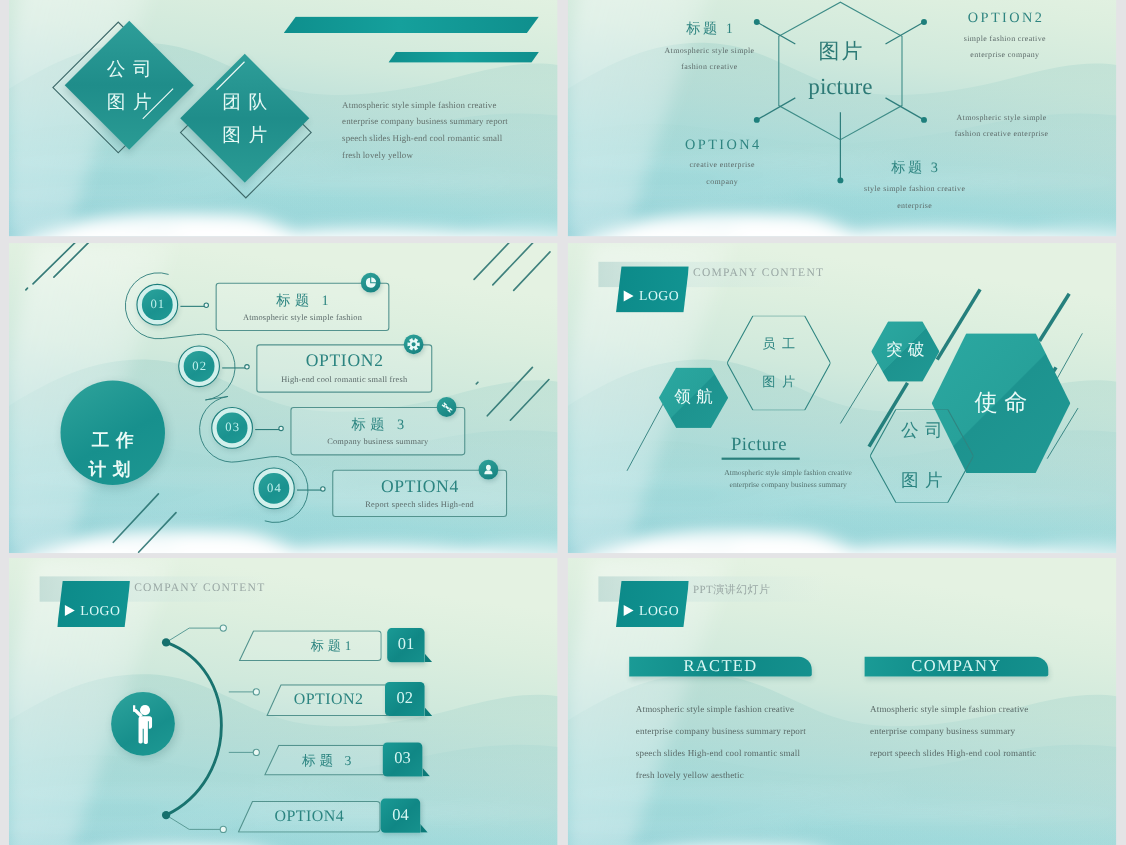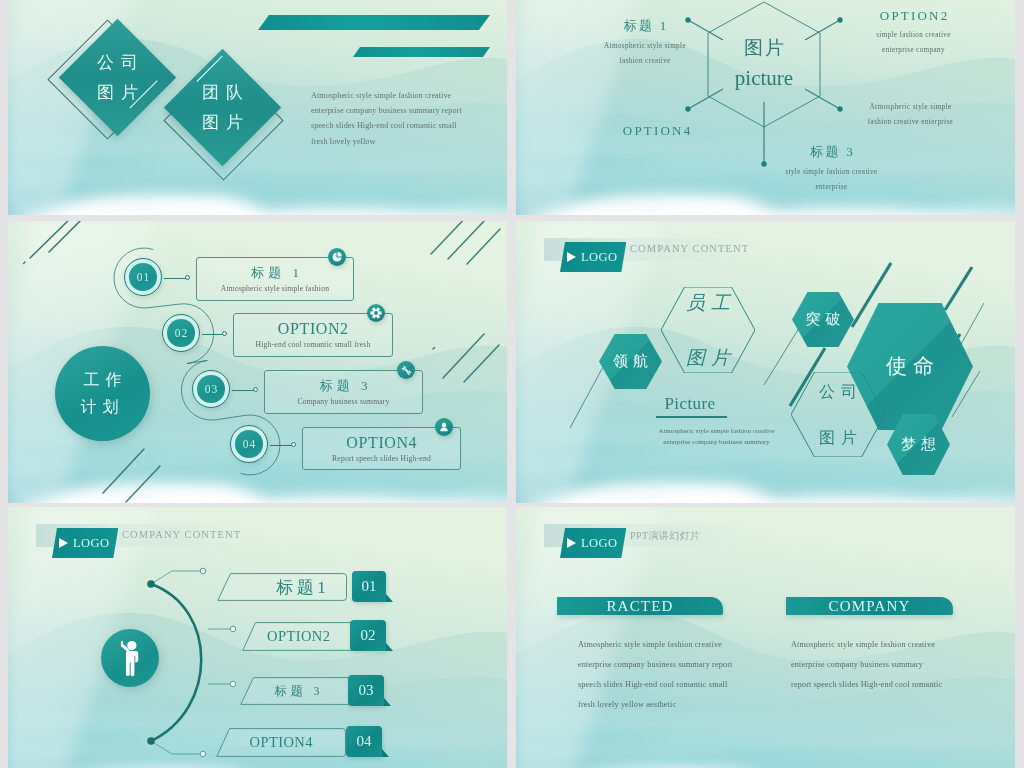--- a/index.html
+++ b/index.html
@@ -20,38 +20,38 @@
   .dia-label{position:absolute;left:0;top:0;width:100%;height:100%;display:flex;flex-direction:column;align-items:center;justify-content:center;color:#e6f9f5;letter-spacing:7px;line-height:1.75;text-indent:7px;}
   .slashline{position:absolute;background:#f2fbf8;}
   .ribbon{position:absolute;background:linear-gradient(90deg,#0e8f8d 0%,#15a09c 45%,#0f8f8d 100%);box-shadow:1px 2px 4px rgba(40,90,90,.25);}
   .body-text{position:absolute;color:#64736f;line-height:1.88;letter-spacing:.1px;}
   
   .s2item{position:absolute;}
   .s2t{color:#2e8480;font-size:13px;letter-spacing:2.2px;text-indent:2.2px;margin-bottom:4px;}
   .s2d{color:#5d6b6a;font-size:7.2px;line-height:2.1;letter-spacing:.35px;}
   
   .bigcircle{position:absolute;border-radius:50%;background:linear-gradient(150deg,#2fa39b 0%,#17908d 55%,#1d9792 100%);
-    box-shadow:2px 3px 9px rgba(30,90,90,.22);display:flex;align-items:center;justify-content:center;}
+    box-shadow:2px 3px 9px rgba(30,90,90,.22);display:flex;align-items:flex-end;justify-content:center;font-weight:bold;}
   .bigcircle .cn{color:#eafaf6;font-size:16px;letter-spacing:6px;text-indent:6px;line-height:1.65;text-align:center;}
   .numcircle{position:absolute;border-radius:50%;border:1.4px solid #1d7d7b;background:#d2f0ec;display:flex;align-items:center;justify-content:center;
     box-shadow:1px 2px 5px rgba(30,90,90,.16);}
   .numcircle > i{border-radius:50%;background:linear-gradient(150deg,#2ca39c 0%,#1a928f 60%,#219b95 100%);display:flex;align-items:center;justify-content:center;
      color:#bff0ec;font-style:normal;letter-spacing:1px;text-indent:1px;}
   .tbox{position:absolute;border:1px solid #53938e;border-radius:3px;background:rgba(255,255,255,0.13);}
   .tbox .t{position:absolute;left:0;width:100%;text-align:center;color:#2b8480;}
   .tbox .d{position:absolute;left:0;width:100%;text-align:center;color:#5b6a69;font-size:7.6px;letter-spacing:.2px;}
   .ticon{position:absolute;border-radius:50%;background:linear-gradient(150deg,#2fa39b,#157f7e);display:flex;align-items:center;justify-content:center;box-shadow:1px 2px 4px rgba(30,90,90,.22);}
   .ticon svg{display:block;}
   .tconn{position:absolute;background:#2c7c79;height:1px;}
   .tdot{position:absolute;border-radius:50%;border:1.4px solid #2c7c79;background:#e8f7f3;}
   
   .logobar{position:absolute;left:28px;top:17px;width:205px;height:23px;
     background:linear-gradient(90deg,rgba(166,203,199,.52) 0%,rgba(200,226,221,.40) 40%,rgba(228,241,237,.05) 100%);
     display:flex;align-items:center;}
-  .logotag{position:absolute;left:16px;top:4px;height:30px;padding:0 9px 0 7px;background:linear-gradient(100deg,#0c8a89,#129492);color:#d9f8f6;
+  .logotag{position:absolute;left:16px;top:4px;height:30px;padding:12px 9px 0 7px;background:linear-gradient(100deg,#0c8a89,#129492);color:#d9f8f6;
     display:flex;align-items:center;gap:5px;font-size:12.5px;letter-spacing:.4px;
     clip-path:polygon(5px 0,100% 0,calc(100% - 5px) 100%,0 100%);box-shadow:1px 2px 3px rgba(30,90,90,.22);}
   .play{width:0;height:0;border-left:9px solid #fff;border-top:5.5px solid transparent;border-bottom:5.5px solid transparent;display:inline-block;}
   .logosub{position:absolute;left:86px;top:5px;color:#9aa8a5;font-size:10.5px;letter-spacing:1.1px;white-space:nowrap;}
   
   .hexf{position:absolute;background:linear-gradient(135deg,#2ba8a1 0%,#27a19a 48%,#1d938f 48.6%,#209994 100%);
     clip-path:polygon(25% 0,75% 0,100% 50%,75% 100%,25% 100%,0 50%);display:flex;align-items:center;justify-content:center;
     filter:drop-shadow(2px 3px 5px rgba(30,90,90,.18));}
   .hexo{position:absolute;}
   .hexlabel{color:#eafaf7;text-align:center;line-height:1.3;}
@@ -230,20 +230,24 @@
     </div>
     <div class="s2item" style="left:228px;top:210px;width:175px;text-align:center;">
       <div class="s2t cn">标题 3</div>
       <div class="s2d">
             <div>style simple fashion creative</div>
             <div>enterprise</div>
           </div>
     </div>
     <div class="s2item" style="left:53px;top:190px;width:175px;text-align:center;">
       <div class="s2t">OPTION4</div>
+      <div class="s2d">
+            <div>creative enterprise</div>
+            <div>company</div>
+          </div>
     </div>
     <div class="s2item" style="left:307px;top:167px;width:175px;text-align:center;">
       <div class="s2d">
             <div>Atmospheric style simple</div>
             <div>fashion creative enterprise</div>
           </div>
     </div>
    </div>
   </div>
   <div class="slide s3">
@@ -406,44 +410,41 @@
             <div>enterprise company business summary</div>
           </div>
     </div>
    <div class="hexf" style="left:83px;top:113px;width:63px;height:55px;">
           <div class="hexlabel" style="font-size:15px;letter-spacing:5px;text-indent:5px;"><span>领航</span></div>
         </div>
         <div class="hexo" style="left:145px;top:66px;width:94px;height:86px;">
           <svg width="94" height="86" viewBox="0 0 94 86" style="position:absolute;left:0;top:0">
             <polygon points="23.5,0 70.5,0 94,43 70.5,86 23.5,86 0,43" fill="none" stroke="#2f8581" stroke-width="1"></polygon>
           </svg>
-          <div class="hexlabel" style="position:absolute;left:0;top:0;width:100%;height:100%;display:flex;flex-direction:column;align-items:center;justify-content:center;color:#2c8481;font-size:19px;letter-spacing:6px;text-indent:6px;line-height:1.45;font-style:italic;">
+          <div class="hexlabel" style="position:absolute;left:0;top:0;width:100%;height:100%;display:flex;flex-direction:column;align-items:center;justify-content:center;color:#2c8481;font-size:12px;letter-spacing:6px;text-indent:6px;line-height:1.45;">
             <span>员工</span>
             <br>
             <span>图片</span>
           </div>
         </div>
         <div class="hexf" style="left:276px;top:71px;width:62px;height:55px;">
           <div class="hexlabel" style="font-size:15px;letter-spacing:5px;text-indent:5px;"><span>突破</span></div>
         </div>
         <div class="hexf" style="left:331px;top:82px;width:126px;height:127px;">
           <div class="hexlabel" style="font-size:21px;letter-spacing:6px;text-indent:6px;"><span>使命</span></div>
         </div>
         <div class="hexo" style="left:275px;top:151px;width:94px;height:85px;">
           <svg width="94" height="85" viewBox="0 0 94 85" style="position:absolute;left:0;top:0">
             <polygon points="23.5,0 70.5,0 94,42.5 70.5,85 23.5,85 0,42.5" fill="none" stroke="#2f8581" stroke-width="1"></polygon>
           </svg>
           <div class="hexlabel" style="position:absolute;left:0;top:0;width:100%;height:100%;display:flex;flex-direction:column;align-items:center;justify-content:center;color:#2c8481;font-size:16px;letter-spacing:6px;text-indent:6px;line-height:1.45;">
             <span>公司</span>
             <br>
             <span>图片</span>
           </div>
-        </div>
-        <div class="hexf" style="left:371px;top:193px;width:63px;height:61px;">
-          <div class="hexlabel" style="font-size:15px;letter-spacing:5px;text-indent:5px;"><span>梦想</span></div>
         </div>
       </div>
   </div>
   <div class="slide s5">
       <div class="bg">
   <svg viewBox="0 0 499 282" preserveAspectRatio="none">
    <rect width="499" height="282" fill="url(#skyg)"></rect>
    <path d="M0,148 C42,122 80,104 128,106 C176,108 206,134 246,146 C292,160 352,152 404,138 C444,127 472,122 499,126 L499,282 L0,282 Z" fill="url(#mtn1)"></path>
    <path d="M0,190 C62,172 112,180 176,192 C244,204 316,194 380,180 C424,170 466,168 499,172 L499,282 L0,282 Z" fill="url(#mtn2)"></path>
    <path d="M18,0 L150,0 L52,282 L0,282 L0,110 Z" fill="url(#glow)" filter="url(#softblur)"></path>
@@ -490,21 +491,21 @@
               <path d="M12.2 13.0h9.2c1.5 0 2.5 1.0 2.5 2.5v7.4c0 1.4-0.9 2.4-2.2 2.4h-1.0v-7.3h-0.9v20.7c0 0.9-0.7 1.6-1.6 1.6h-0.9c-0.9 0-1.6-0.7-1.6-1.6V25.3h-1.0v12.9c0 0.9-0.7 1.6-1.6 1.6h-0.9c-0.9 0-1.6-0.7-1.6-1.6V15.5c0-1.5 1.0-2.5 2.6-2.5z"></path>
               <path d="M12.3 14.2 6.6 8.6c-0.7-0.7-0.7-1.7 0-2.3 0.6-0.6 1.7-0.6 2.3 0l5.9 5.8z"></path>
               <path d="M5.2 2.2h2.2v6.3H5.2z"></path>
             </g>
           </svg>
         </div>
    <div class="chev" style="left:209px;top:66px;width:130px;height:28px;">
           <svg width="130" height="28" viewBox="0 0 130 28">
             <path d="M13.5,0.6 H126.5 a3,3 0 0 1 3,3 V24.4 a3,3 0 0 1 -3,3 H0.8 Z" fill="rgba(255,255,255,0.10)" stroke="#53938e" stroke-width="1"></path>
           </svg>
-          <span class="cn" style="font-size:17px;letter-spacing:3.5px;text-indent:3.5px;margin-left:38px;">标题1</span>
+          <span class="cn" style="font-size:12px;letter-spacing:3.5px;text-indent:3.5px;margin-left:38px;">标题1</span>
         </div>
         <div class="numtag" style="left:344px;top:64px;width:34px;height:31px;font-size:15px;">01</div>
         <div class="chev" style="left:234px;top:115px;width:113px;height:29px;">
           <svg width="113" height="29" viewBox="0 0 113 29">
             <path d="M13.5,0.6 H109.5 a3,3 0 0 1 3,3 V25.4 a3,3 0 0 1 -3,3 H0.8 Z" fill="rgba(255,255,255,0.10)" stroke="#53938e" stroke-width="1"></path>
           </svg>
           <span class="" style="font-size:14.5px;letter-spacing:0.4px;text-indent:0.4px;">OPTION2</span>
         </div>
         <div class="numtag" style="left:342px;top:113px;width:36px;height:31px;font-size:15px;">02</div>
         <div class="chev" style="left:232px;top:170px;width:114px;height:28px;">
@@ -546,21 +547,21 @@
   </svg>
  </div>
    <div class="layer">
     <div class="logobar">
       <div class="logotag">
         <span class="play"></span>
         <span>LOGO</span>
       </div>
       <span class="logosub cn" style="font-size:10px;letter-spacing:0.4px;">PPT演讲幻灯片</span>
     </div>
-    <div class="hbar" style="left:41px;top:90px;width:166px;height:18px;">
+    <div class="hbar" style="left:56px;top:90px;width:166px;height:18px;">
       <span>RACTED</span>
     </div>
     <div class="col6" style="left:62px;top:128px;width:210px;">
           <div>Atmospheric style simple fashion creative</div>
           <div>enterprise company business summary report</div>
           <div>speech slides High-end cool romantic small</div>
           <div>fresh lovely yellow aesthetic</div>
         </div>
     <div class="hbar" style="left:270px;top:90px;width:167px;height:18px;">
       <span>COMPANY</span>

